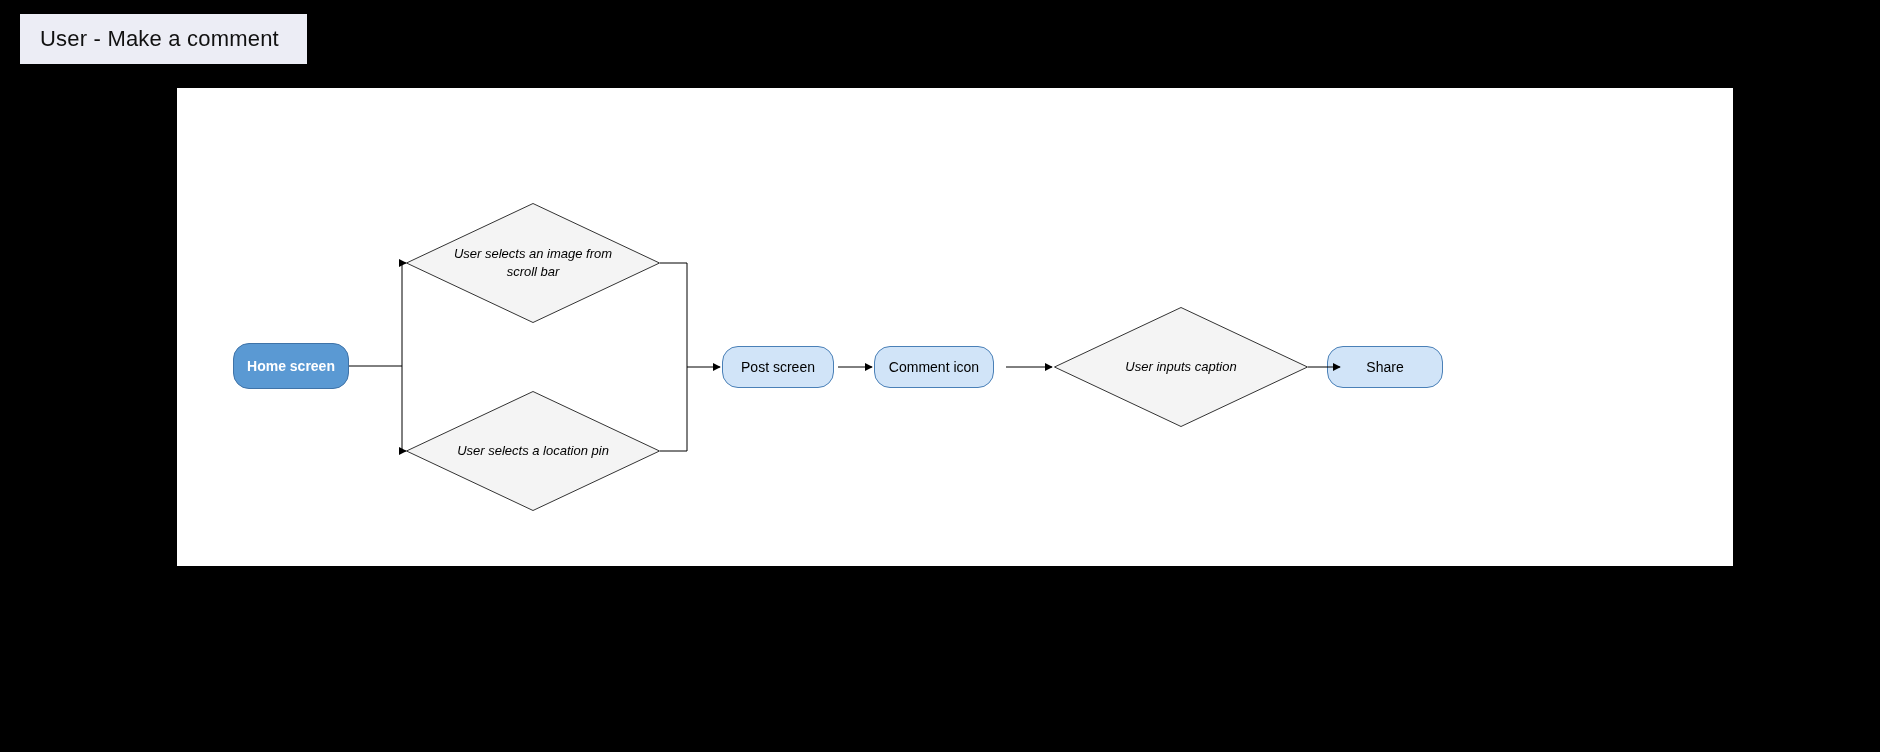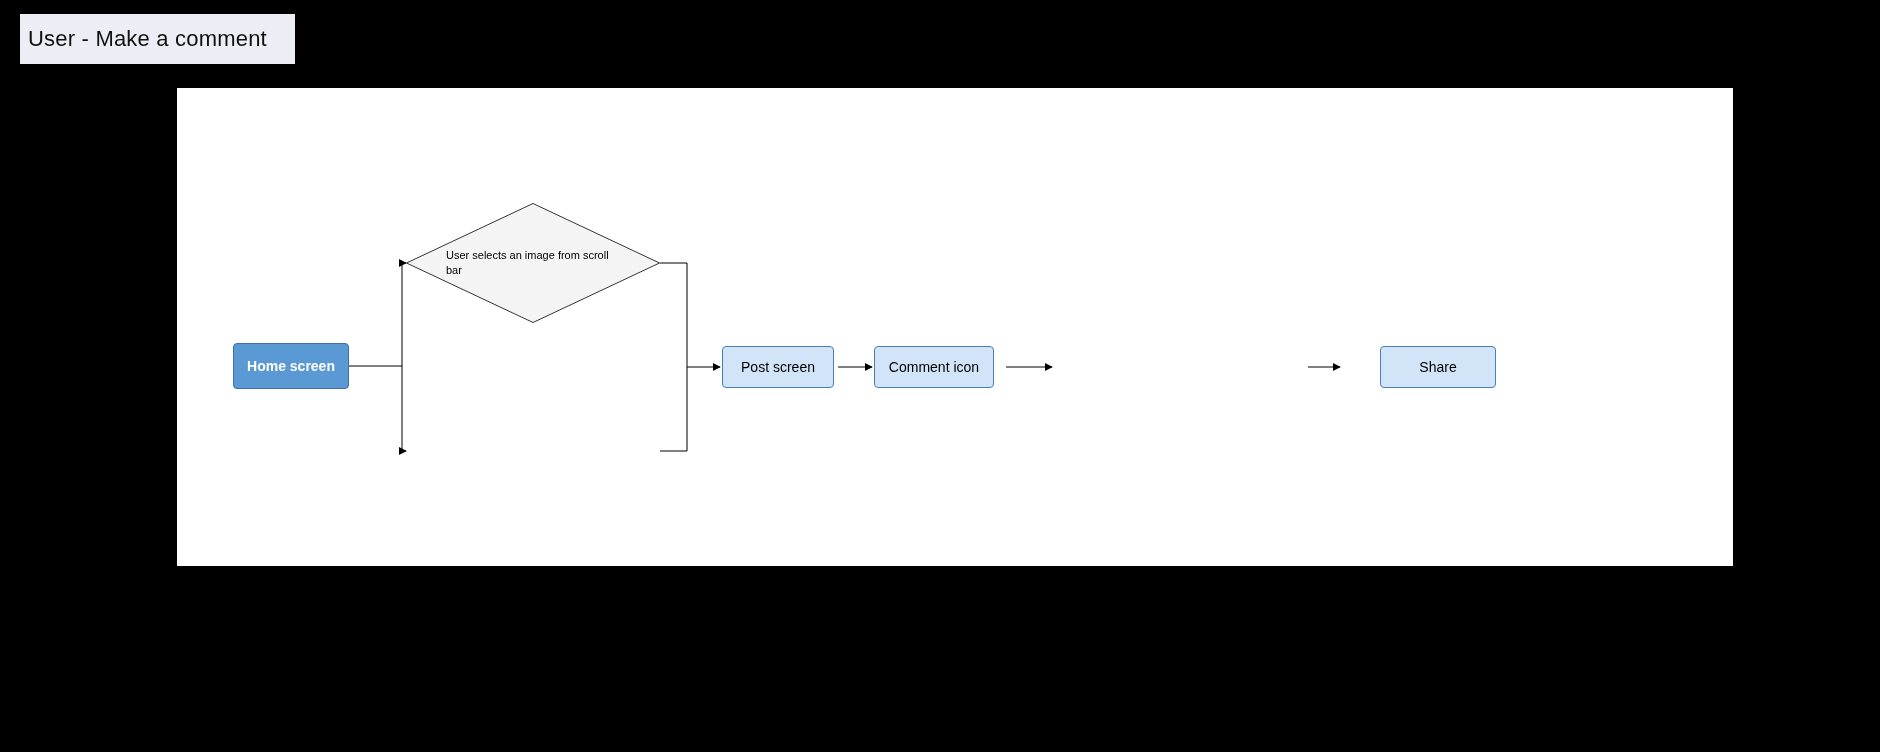--- a/index.html
+++ b/index.html
@@ -8,21 +8,21 @@
     width: 1880px;
     height: 752px;
     background: #000;
     font-family: "Helvetica Neue", Arial, sans-serif;
   }
   .title-box {
     position: absolute;
     left: 20px;
     top: 14px;
     background: #ecedf5;
-    padding: 12px 28px 12px 8px;
+    padding: 12px 28px 12px 20px;
     font-size: 22px;
     color: #111;
     letter-spacing: 0.2px;
   }
   .canvas {
     position: absolute;
     left: 177px;
     top: 88px;
     width: 1556px;
     height: 478px;
@@ -30,21 +30,21 @@
   }
   svg {
     position: absolute;
     left: 0;
     top: 0;
   }
   .node-rect {
     position: absolute;
     background: #d1e4f8;
     border: 1px solid #4a80b7;
-    border-radius: 4px;
+    border-radius: 16px;
     display: flex;
     align-items: center;
     justify-content: center;
     font-size: 14px;
     color: #000;
     box-sizing: border-box;
   }
   .node-rect.start {
     background: #5a99d3;
     border-color: #3f73a8;
@@ -56,57 +56,70 @@
   }
   .diamond-label {
     position: absolute;
     left: 0;
     top: 0;
     width: 100%;
     height: 100%;
     display: flex;
     align-items: center;
     justify-content: center;
-    text-align: left;
-    font-size: 11px;
+    text-align: center;
+    font-size: 13px;
     color: #000;
     padding: 0 40px;
     box-sizing: border-box;
     line-height: 1.4;
+    font-style: italic;
   }
 </style>
 </head>
 <body>
 
 <div class="title-box">User - Make a comment</div>
 
 <div class="canvas">
 
   <div class="node-rect start" style="left:56px; top:255px; width:116px; height:46px;">
     <span>Home screen</span>
   </div>
 
   <div class="diamond-wrap" style="left:229px; top:115px; width:254px; height:120px;">
     <svg width="254" height="120" viewBox="0 0 254 120">
       <polygon points="127,0.5 253.5,60 127,119.5 0.5,60" fill="#f4f4f4" stroke="#333" stroke-width="1"></polygon>
     </svg>
     <div class="diamond-label">User selects an image from scroll bar</div>
   </div>
 
+  <div class="diamond-wrap" style="left:229px; top:303px; width:254px; height:120px;">
+    <svg width="254" height="120" viewBox="0 0 254 120">
+      <polygon points="127,0.5 253.5,60 127,119.5 0.5,60" fill="#f4f4f4" stroke="#333" stroke-width="1"></polygon>
+    </svg>
+    <div class="diamond-label">User selects a location pin</div>
+  </div>
 
   <div class="node-rect" style="left:545px; top:258px; width:112px; height:42px;">
     <span>Post screen</span>
   </div>
 
   <div class="node-rect" style="left:697px; top:258px; width:120px; height:42px;">
     <span>Comment icon</span>
   </div>
 
+  <div class="diamond-wrap" style="left:877px; top:219px; width:254px; height:120px;">
+    <svg width="254" height="120" viewBox="0 0 254 120">
+      <polygon points="127,0.5 253.5,60 127,119.5 0.5,60" fill="#f4f4f4" stroke="#333" stroke-width="1"></polygon>
+    </svg>
+    <div class="diamond-label">User inputs caption</div>
+  </div>
 
-  <div class="node-rect" style="left:1203px; top:258px; width:116px; height:42px;">
+  <div class="node-rect" style="left:1150px; top:258px; width:116px; height:42px;">
     <span>Share</span>
   </div>
 
   <svg width="1556" height="478">
     <defs>
       <marker id="arrow" viewBox="0 0 10 10" refX="9" refY="5" markerWidth="8" markerHeight="8" orient="auto-start-reverse">
         <path d="M 0 0 L 10 5 L 0 10 z" fill="#000"></path>
       </marker>
     </defs>
 

